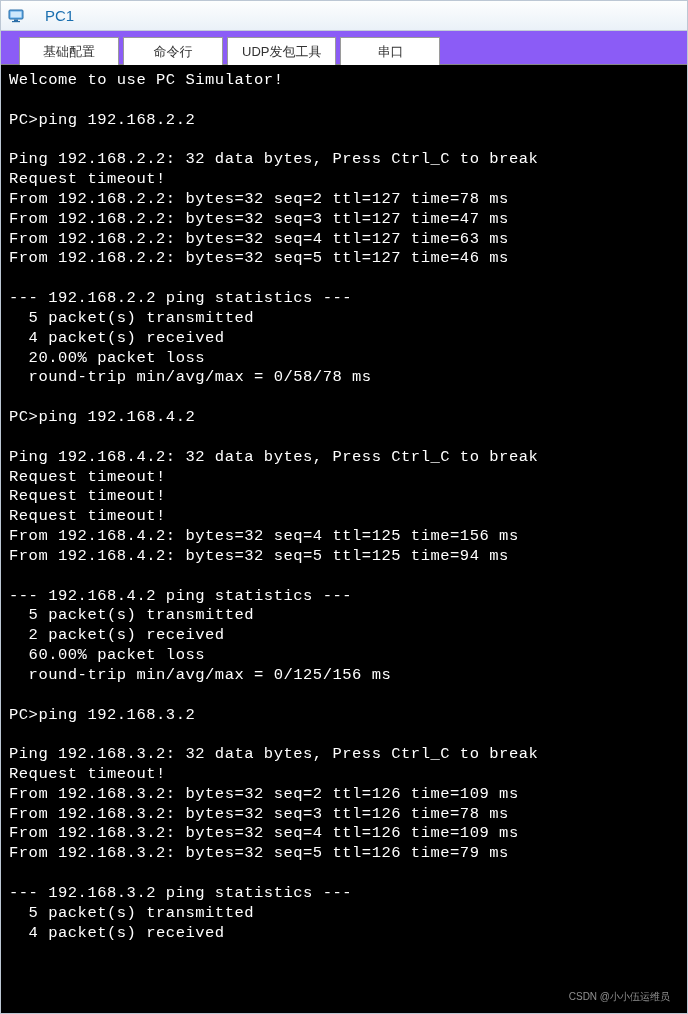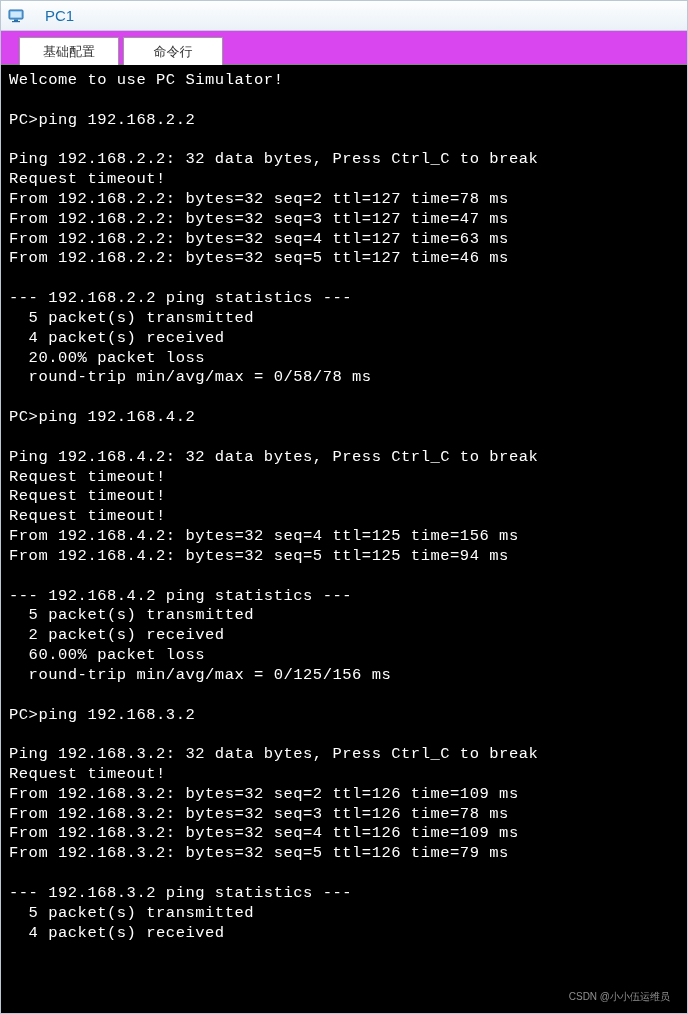--- a/index.html
+++ b/index.html
@@ -39,21 +39,21 @@
     font-size: 15px;
     color: #1a6fb0;
     font-weight: 500;
   }
   .tabbar {
     height: 34px;
     padding: 6px 0 0 18px;
     display: flex;
     gap: 0;
     border-bottom: 1px solid #888;
-    background: #d946ef;
+    background: #8b5cf6;
   }
   .tab {
     height: 28px;
     min-width: 100px;
     padding: 0 14px;
     border: 1px solid #9a9a9a;
     border-bottom: none;
     background: #fff;
     font-size: 13px;
     color: #333;
@@ -106,20 +106,22 @@
         <rect x="7" y="12.5" width="4" height="1.5" fill="#2b6ea8"></rect>
         <rect x="5" y="14" width="8" height="1.2" fill="#2b6ea8"></rect>
       </svg>
     </span>
     <span class="title-text">PC1</span>
   </div>
 
   <div class="tabbar">
     <div class="tab">基础配置</div>
     <div class="tab active">命令行</div>
+    <div class="tab">UDP发包工具</div>
+    <div class="tab">串口</div>
   </div>
 
   <div class="terminal" id="terminal">Welcome to use PC Simulator!
 
 PC&gt;ping 192.168.2.2
 
 Ping 192.168.2.2: 32 data bytes, Press Ctrl_C to break
 Request timeout!
 From 192.168.2.2: bytes=32 seq=2 ttl=127 time=78 ms
 From 192.168.2.2: bytes=32 seq=3 ttl=127 time=47 ms

